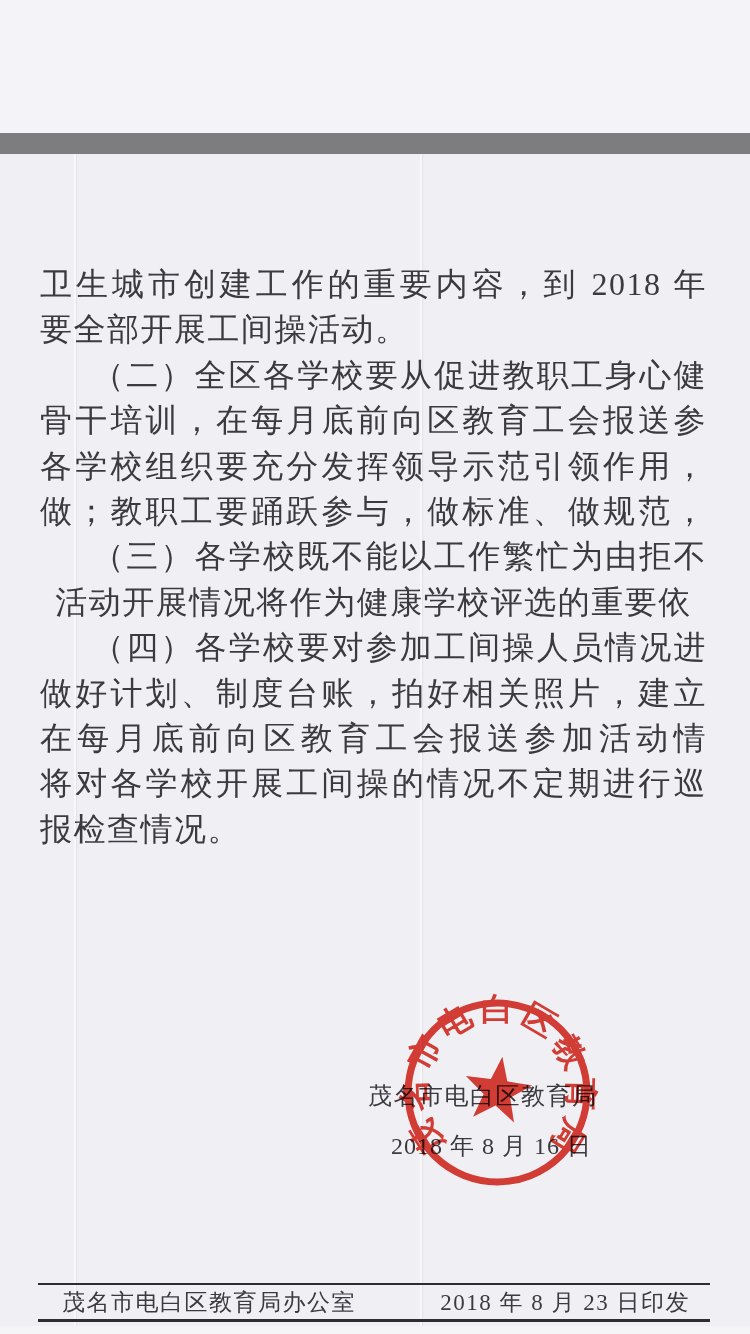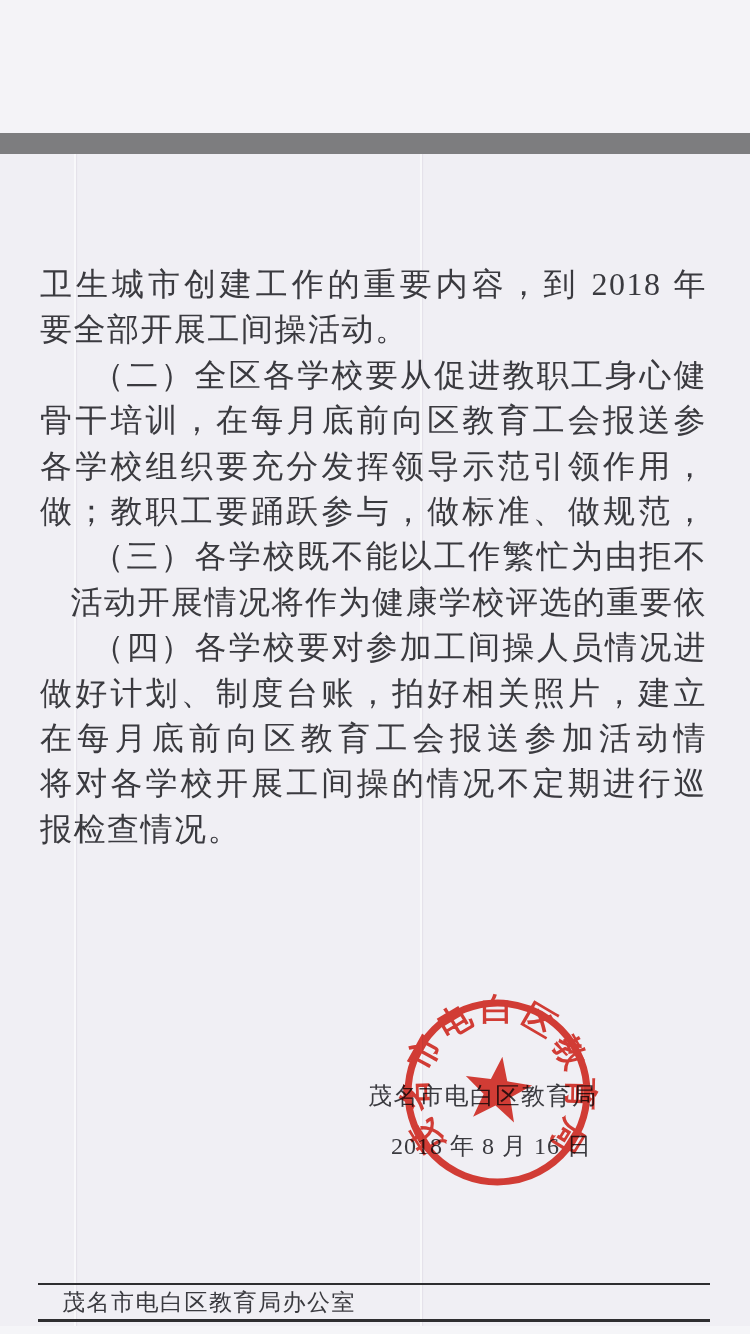--- a/index.html
+++ b/index.html
@@ -41,21 +41,21 @@
   .doc-body{
     position:absolute;left:40px;top:262px;width:667px;
     font-size:32px;letter-spacing:1.5px;
   }
   .line{
     height:45.4px;line-height:45.4px;
     text-align:justify;text-align-last:justify;
     overflow:hidden;
   }
   .line.ind{padding-left:52px;}
-  .line.end{text-align:right;text-align-last:left;}
+  .line.end{text-align:center;text-align-last:left;}
   .sig-org{
     position:absolute;left:368px;top:1080px;
     font-size:24px;letter-spacing:1.5px;z-index:1;
   }
   .sig-date{
     position:absolute;left:391px;top:1130px;
     font-size:24px;letter-spacing:1px;z-index:1;
   }
   .seal{
     position:absolute;left:392px;top:987px;width:211px;height:211px;
@@ -116,17 +116,18 @@
     <defs>
       <path id="sealArc" d="M 54.1 155.9 A 72 72 0 1 1 155.9 155.9" fill="none"></path>
     </defs>
     <text font-size="32">
       <textPath href="#sealArc" startOffset="0" textLength="338" lengthAdjust="spacing">茂名市电白区教育局</textPath>
     </text>
   </svg>
 
   <div class="footer">
     <span>茂名市电白区教育局办公室</span>
+    <span>2018 年 8 月 23 日印发</span>
   </div>
 
   <div class="bottom-strip"></div>
 
 </div>
 
 </body></html>

